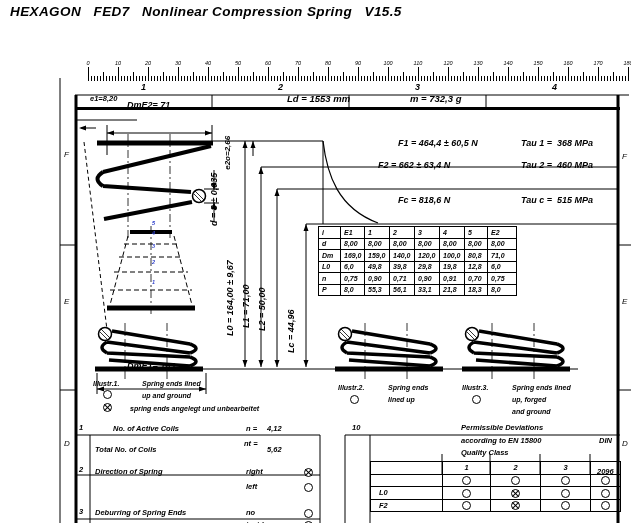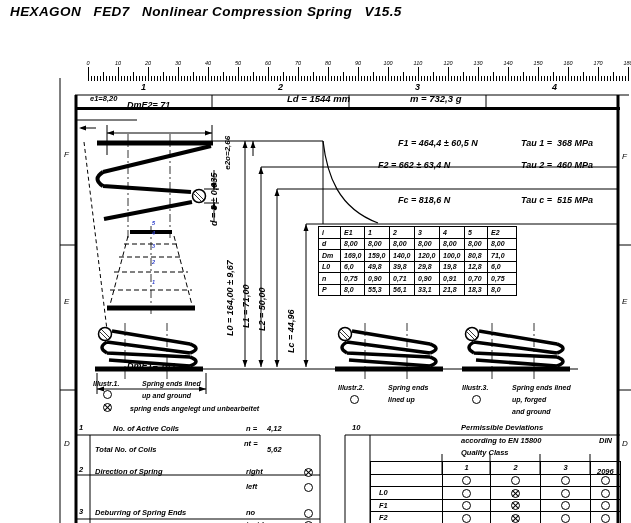--- a/index.html
+++ b/index.html
@@ -140,21 +140,21 @@
 
     <span class="lbl fs8 thin" style="left:64px;top:123px">F</span>
     <span class="lbl fs8 thin" style="left:64px;top:270px">E</span>
     <span class="lbl fs8 thin" style="left:64px;top:412px">D</span>
     <span class="lbl fs8 thin" style="left:622px;top:125px">F</span>
     <span class="lbl fs8 thin" style="left:622px;top:270px">E</span>
     <span class="lbl fs8 thin" style="left:622px;top:412px">D</span>
 
     <span class="lbl fs75" style="left:90px;top:67px">e1=8,20</span>
     <span class="lbl fs9" style="left:127px;top:73px">DmE2= 71</span>
-    <span class="lbl fs95" style="left:287px;top:66px">Ld = 1544 mm</span>
+    <span class="lbl fs95" style="left:287px;top:66px">Ld = 1553 mm</span>
     <span class="lbl fs95" style="left:410px;top:66px">m = 732,3 g</span>
     <span class="lbl fs8 rot" style="left:233px;top:133px">e2o=2,66</span>
     <span class="lbl fs9 rot" style="left:220px;top:188px">d = 8 ± 0,035</span>
     <span class="lbl fs9 rot" style="left:236px;top:298px">L0 = 164,00 ± 9,67</span>
     <span class="lbl fs9 rot" style="left:252px;top:290px">L1 = 71,00</span>
     <span class="lbl fs9 rot" style="left:268px;top:293px">L2 = 50,00</span>
     <span class="lbl fs9 rot" style="left:297px;top:315px">Lc = 44,96</span>
     <span class="lbl fs9" style="left:127px;top:334px">DmE1= 103</span>
 
     <span class="lbl fs9" style="left:398px;top:111px">F1 = 464,4 ± 60,5 N</span>
@@ -315,27 +315,20 @@
             <td class="dc"><span class="ocircle"></span></td>
           </tr>
           <tr>
             <td class="dl">L0</td>
             <td class="dc"><span class="ocircle"></span></td>
             <td class="dc"><span class="ocircle crossed"></span></td>
             <td class="dc"><span class="ocircle"></span></td>
             <td class="dc"><span class="ocircle"></span></td>
           </tr>
           <tr>
-            <td class="dl">F1</td>
-            <td class="dc"><span class="ocircle"></span></td>
-            <td class="dc"><span class="ocircle crossed"></span></td>
-            <td class="dc"><span class="ocircle"></span></td>
-            <td class="dc"><span class="ocircle"></span></td>
-          </tr>
-          <tr>
             <td class="dl">F2</td>
             <td class="dc"><span class="ocircle"></span></td>
             <td class="dc"><span class="ocircle crossed"></span></td>
             <td class="dc"><span class="ocircle"></span></td>
             <td class="dc"><span class="ocircle"></span></td>
           </tr>
         </tbody>
     </table>
   </div>
 </div>

